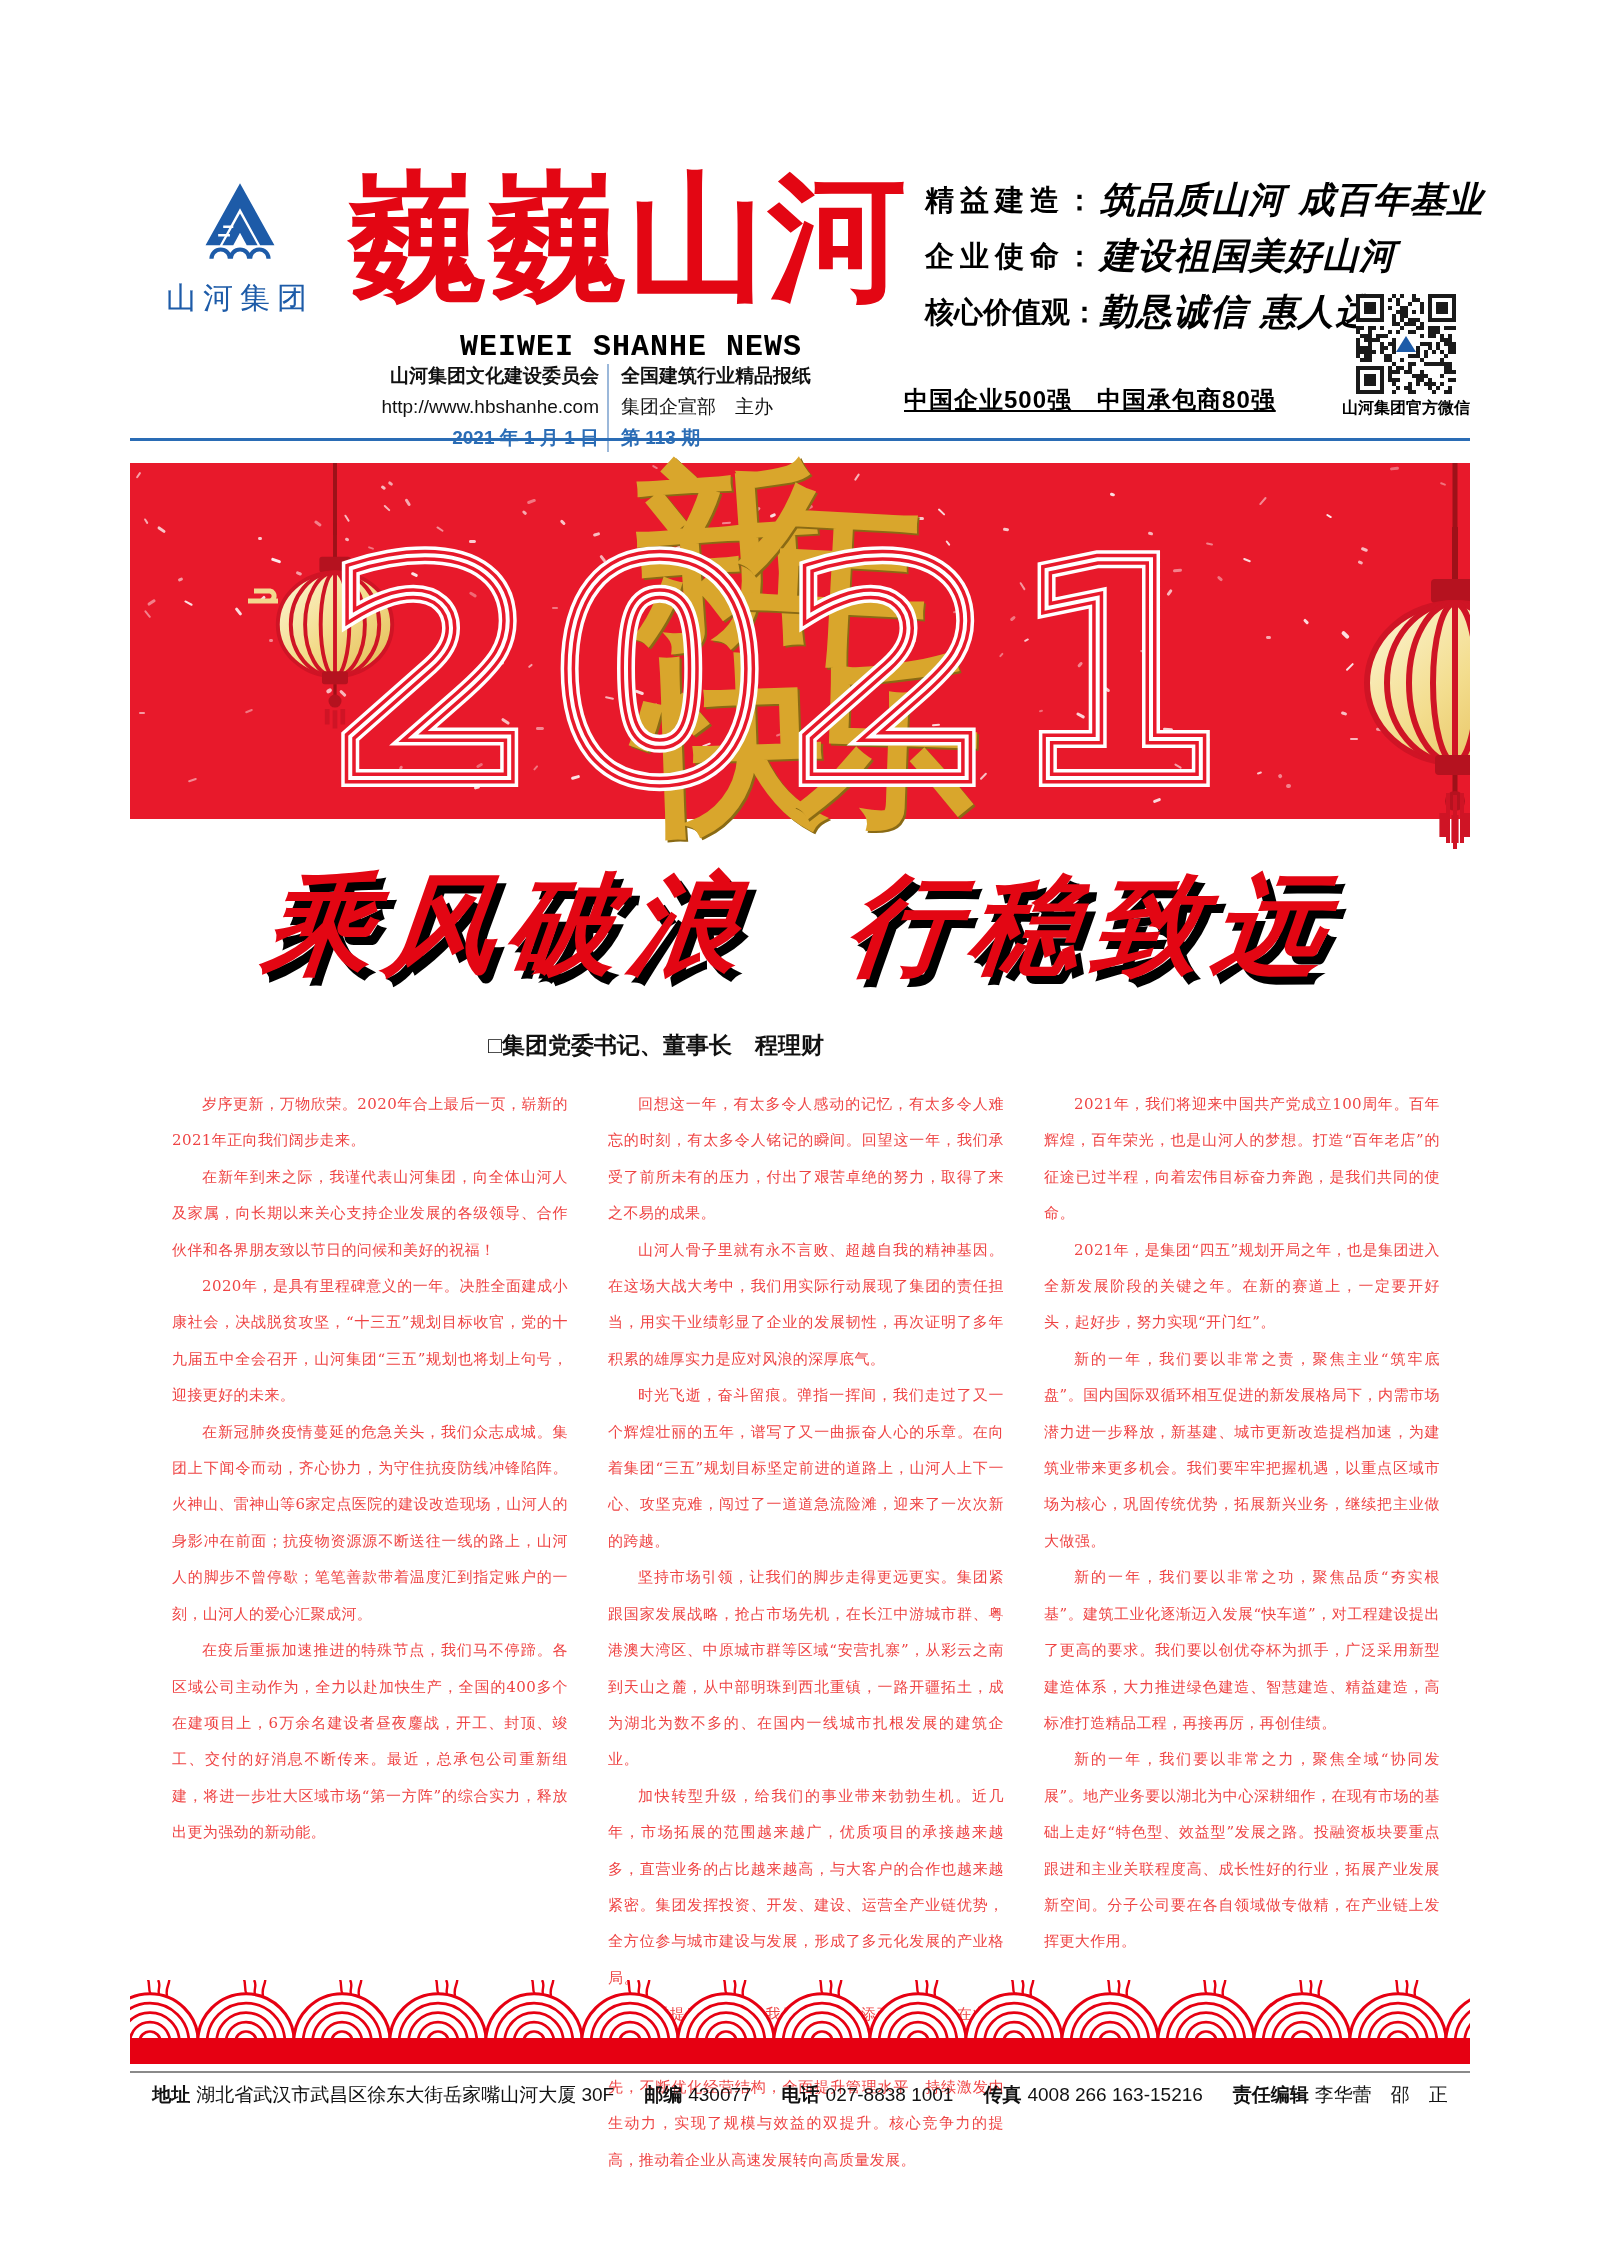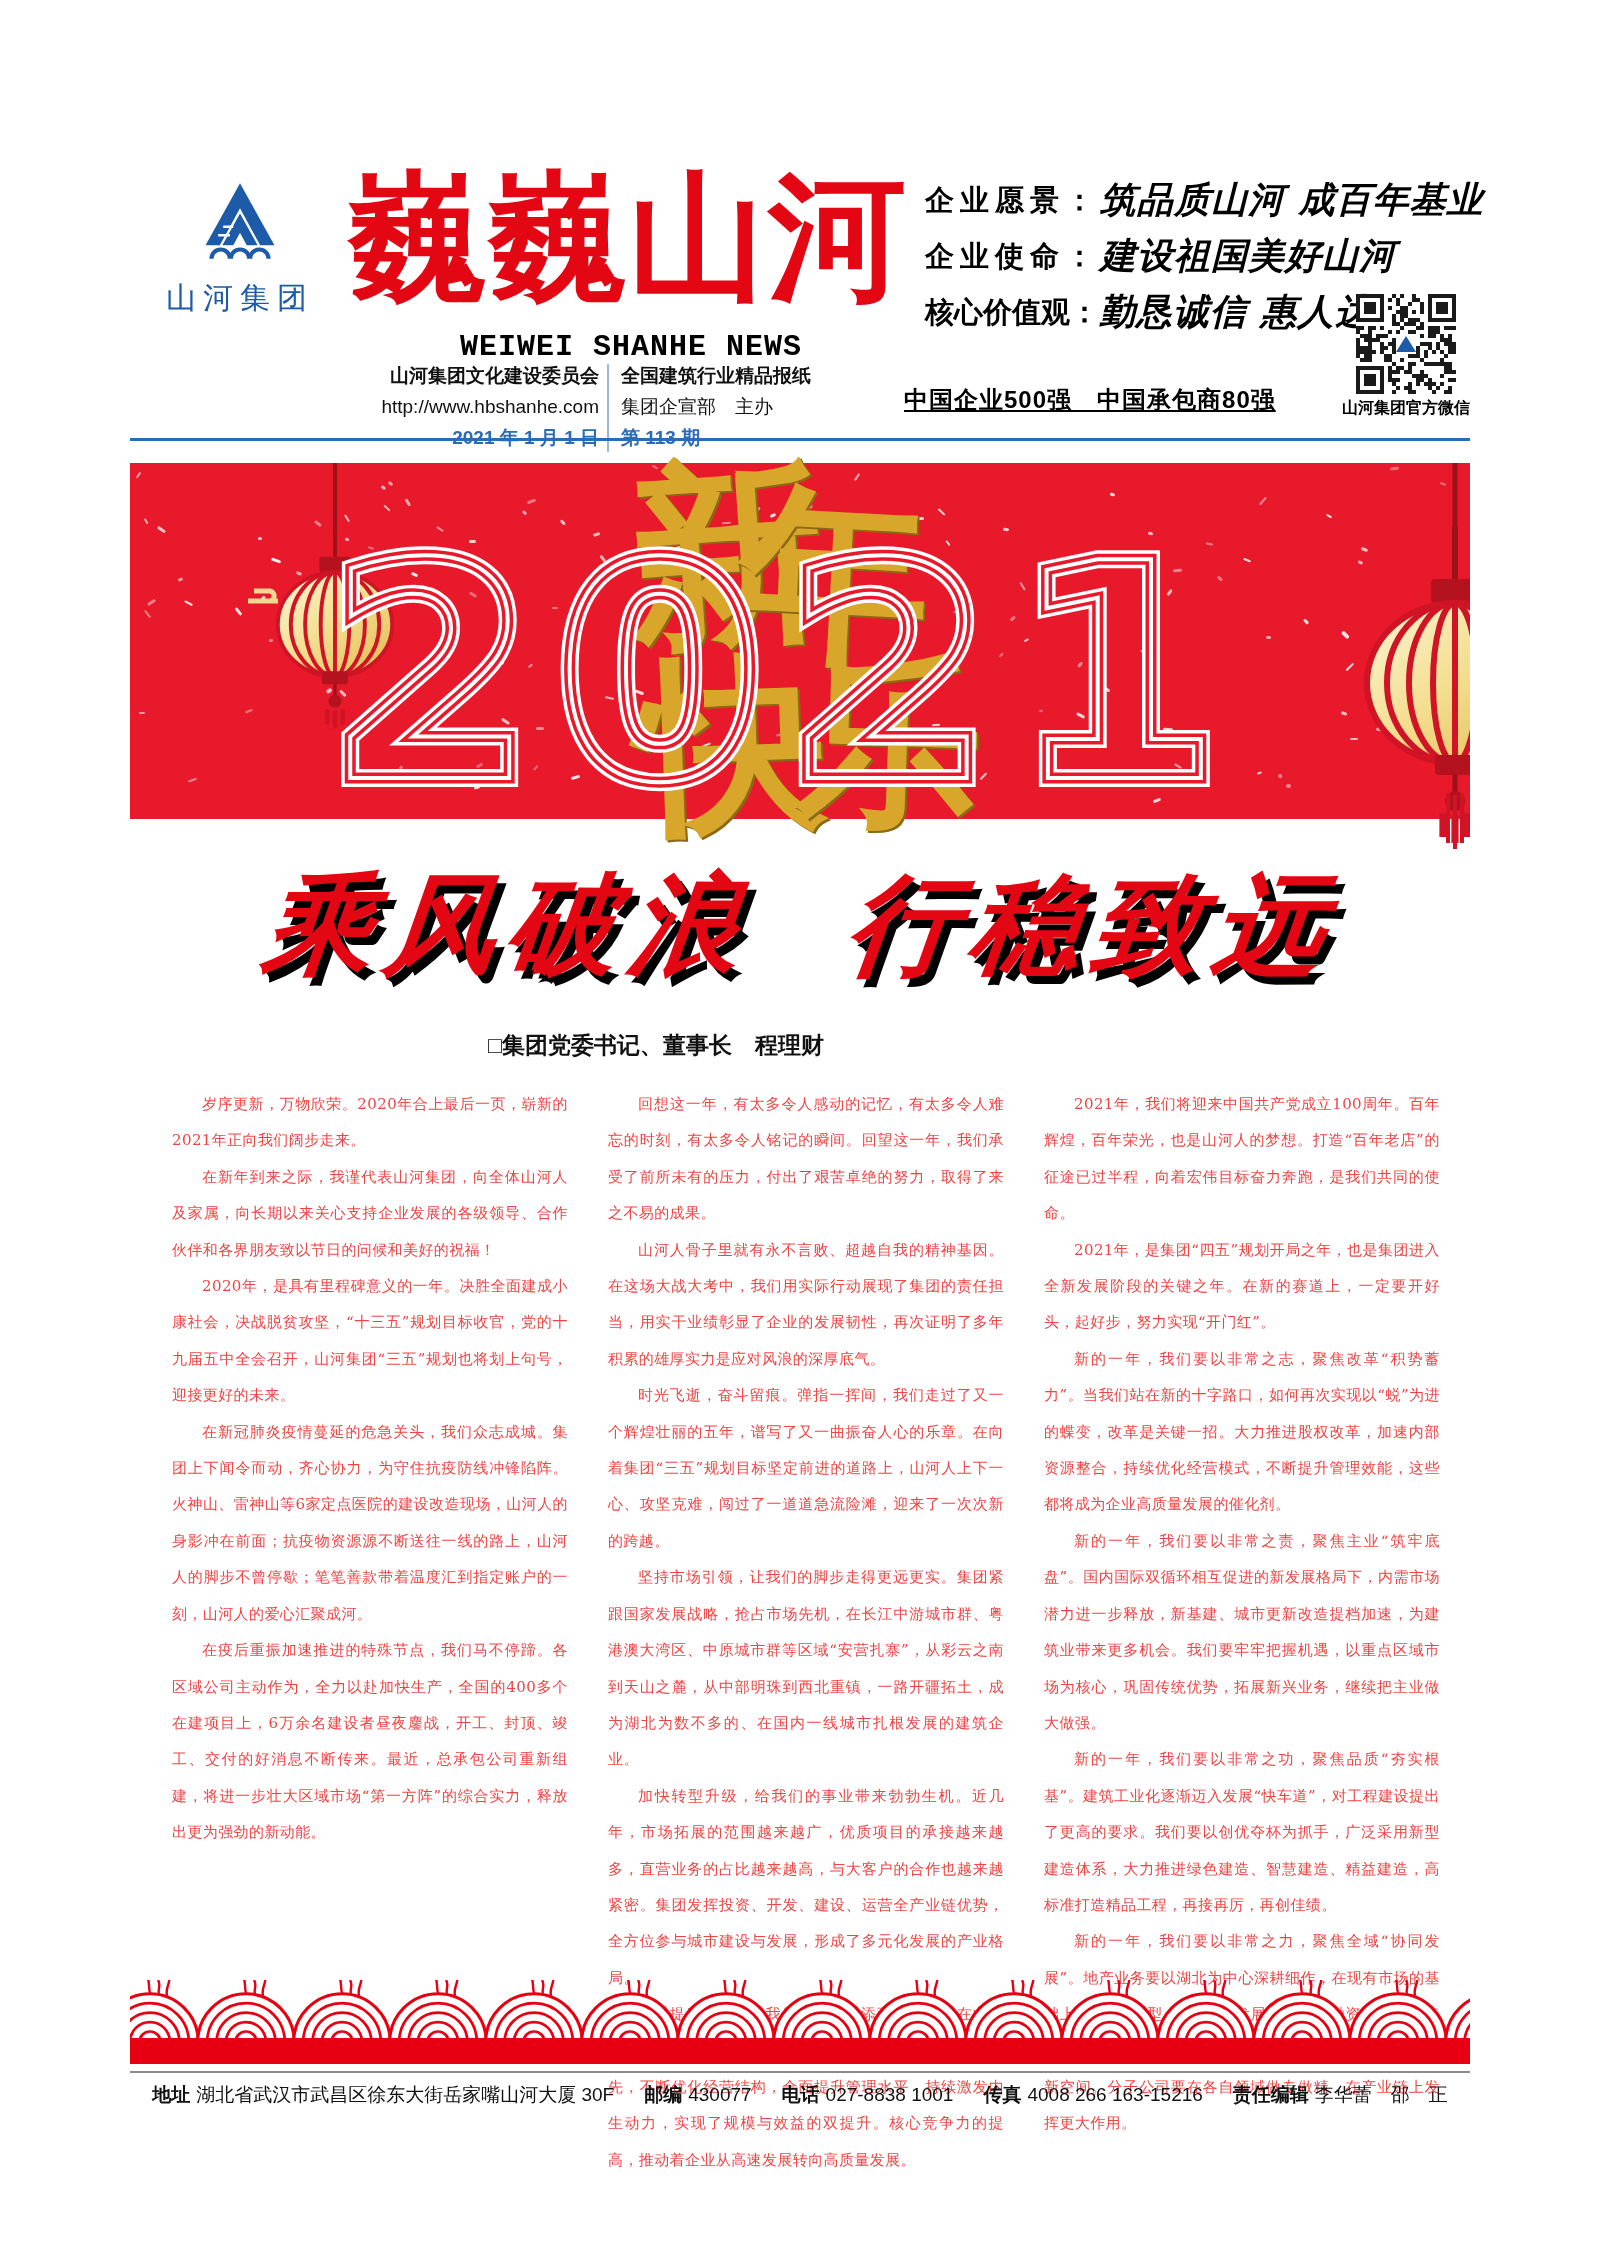--- a/index.html
+++ b/index.html
@@ -90,21 +90,21 @@
   </div>
   <div class="info-div"></div>
   <div class="info-right">
     <div class="bold">全国建筑行业精品报纸</div>
     <div>集团企宣部　主办</div>
     <div class="blue-txt">第 113 期</div>
   </div>
 
   <div class="hdr-right">
     <div class="hdr-row">
-      <span class="hdr-label">企业愿景：</span><span class="hdr-value">筑品质山河  成百年基业</span>
+      <span class="hdr-label">精益建造：</span><span class="hdr-value">筑品质山河  成百年基业</span>
     </div>
     <div class="hdr-row">
       <span class="hdr-label">企业使命：</span><span class="hdr-value">建设祖国美好山河</span>
     </div>
     <div class="hdr-row">
       <span class="hdr-label tight">核心价值观：</span><span class="hdr-value">勤恳诚信  惠人达己</span>
     </div>
   </div>
 
   <div class="rank-line">中国企业500强　中国承包商80强</div>
@@ -510,21 +510,20 @@
         <p>回想这一年，有太多令人感动的记忆，有太多令人难忘的时刻，有太多令人铭记的瞬间。回望这一年，我们承受了前所未有的压力，付出了艰苦卓绝的努力，取得了来之不易的成果。</p>
         <p>山河人骨子里就有永不言败、超越自我的精神基因。在这场大战大考中，我们用实际行动展现了集团的责任担当，用实干业绩彰显了企业的发展韧性，再次证明了多年积累的雄厚实力是应对风浪的深厚底气。</p>
         <p>时光飞逝，奋斗留痕。弹指一挥间，我们走过了又一个辉煌壮丽的五年，谱写了又一曲振奋人心的乐章。在向着集团“三五”规划目标坚定前进的道路上，山河人上下一心、攻坚克难，闯过了一道道急流险滩，迎来了一次次新的跨越。</p>
         <p>坚持市场引领，让我们的脚步走得更远更实。集团紧跟国家发展战略，抢占市场先机，在长江中游城市群、粤港澳大湾区、中原城市群等区域“安营扎寨”，从彩云之南到天山之麓，从中部明珠到西北重镇，一路开疆拓土，成为湖北为数不多的、在国内一线城市扎根发展的建筑企业。</p>
         <p>加快转型升级，给我们的事业带来勃勃生机。近几年，市场拓展的范围越来越广，优质项目的承接越来越多，直营业务的占比越来越高，与大客户的合作也越来越紧密。集团发挥投资、开发、建设、运营全产业链优势，全方位参与城市建设与发展，形成了多元化发展的产业格局。</p>
         <p>注重提质增效，为我们的发展增添强大动力。在业务规模快速扩张的同时，集团始终强调风险可控、效益优先，不断优化经营结构，全面提升管理水平，持续激发内生动力，实现了规模与效益的双提升。核心竞争力的提高，推动着企业从高速发展转向高质量发展。</p>
       </div>
     <div class="col" id="col2">
         <p>2021年，我们将迎来中国共产党成立100周年。百年辉煌，百年荣光，也是山河人的梦想。打造“百年老店”的征途已过半程，向着宏伟目标奋力奔跑，是我们共同的使命。</p>
         <p>2021年，是集团“四五”规划开局之年，也是集团进入全新发展阶段的关键之年。在新的赛道上，一定要开好头，起好步，努力实现“开门红”。</p>
-        <p>新的一年，我们要以非常之志，聚焦改革“积势蓄力”。当我们站在新的十字路口，如何再次实现以“蜕”为进的蝶变，改革是关键一招。大力推进股权改革，加速内部资源整合，持续优化经营模式，不断提升管理效能，这些都将成为企业高质量发展的催化剂。</p>
         <p>新的一年，我们要以非常之责，聚焦主业“筑牢底盘”。国内国际双循环相互促进的新发展格局下，内需市场潜力进一步释放，新基建、城市更新改造提档加速，为建筑业带来更多机会。我们要牢牢把握机遇，以重点区域市场为核心，巩固传统优势，拓展新兴业务，继续把主业做大做强。</p>
         <p>新的一年，我们要以非常之功，聚焦品质“夯实根基”。建筑工业化逐渐迈入发展“快车道”，对工程建设提出了更高的要求。我们要以创优夺杯为抓手，广泛采用新型建造体系，大力推进绿色建造、智慧建造、精益建造，高标准打造精品工程，再接再厉，再创佳绩。</p>
         <p>新的一年，我们要以非常之力，聚焦全域“协同发展”。地产业务要以湖北为中心深耕细作，在现有市场的基础上走好“特色型、效益型”发展之路。投融资板块要重点跟进和主业关联程度高、成长性好的行业，拓展产业发展新空间。分子公司要在各自领域做专做精，在产业链上发挥更大作用。</p>
       </div>
   </div>
 
   <svg class="waves" viewBox="0 0 1340 84">
     <defs>
       <g id="fan">
         <path d="M-46 0 A46 46 0 0 1 46 0 Z" fill="#fff" stroke="#e60012" stroke-width="3"></path>

